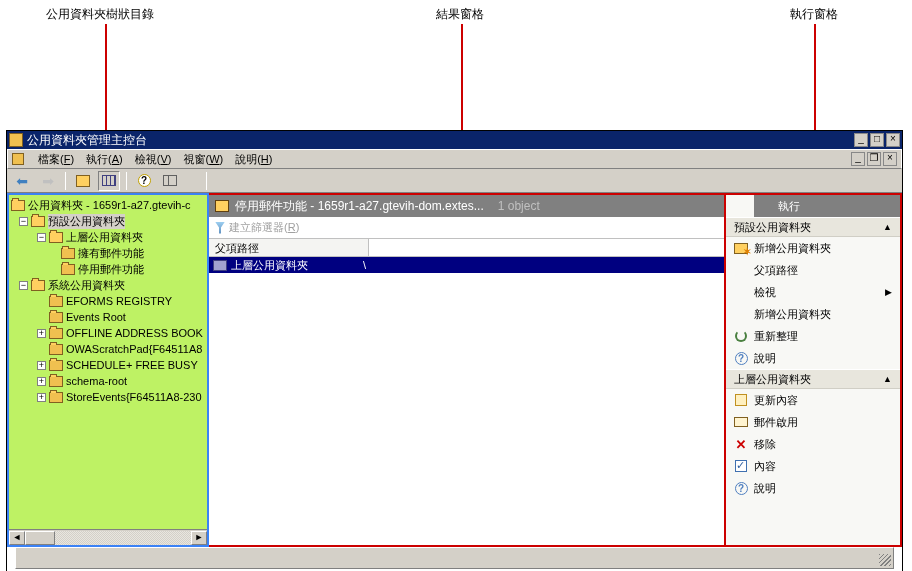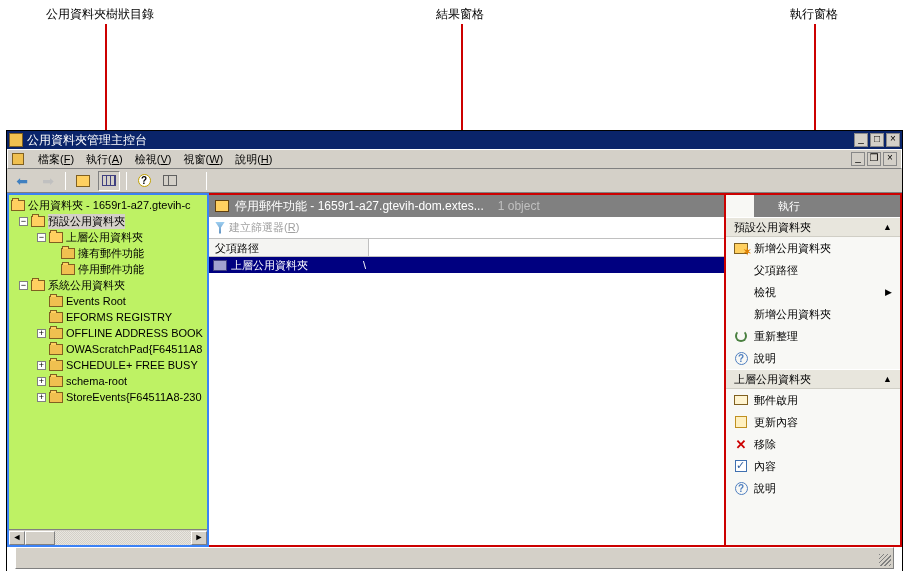--- a/index.html
+++ b/index.html
@@ -220,26 +220,26 @@
 
           <div class="tree-row">
             <span class="indent" style="width:10px"></span>
             <span class="expander">−</span>
             <span class="folder-icon"></span>
             <span class="label">系統公用資料夾</span>
           </div>
           <div class="tree-row">
             <span class="indent" style="width:40px"></span>
             <span class="folder-icon closed"></span>
+            <span class="label">EFORMS REGISTRY</span>
+          </div>
+          <div class="tree-row">
+            <span class="indent" style="width:40px"></span>
+            <span class="folder-icon closed"></span>
             <span class="label">Events Root</span>
-          </div>
-          <div class="tree-row">
-            <span class="indent" style="width:40px"></span>
-            <span class="folder-icon closed"></span>
-            <span class="label">EFORMS REGISTRY</span>
           </div>
           <div class="tree-row">
             <span class="indent" style="width:28px"></span>
             <span class="expander">+</span>
             <span class="folder-icon closed"></span>
             <span class="label">OFFLINE ADDRESS BOOK</span>
           </div>
           <div class="tree-row">
             <span class="indent" style="width:40px"></span>
             <span class="folder-icon closed"></span>
@@ -334,29 +334,29 @@
               <div class="ai-help">?</div>
             </div>
           <span>說明</span>
         </div>
         <div class="action-section">
           <span>上層公用資料夾</span>
           <span class="caret">▲</span>
         </div>
         <div class="action-item">
           <div class="ai-icon">
+              <div class="ai-update"></div>
+            </div>
+          <span>更新內容</span>
+        </div>
+        <div class="action-item">
+          <div class="ai-icon">
               <div class="ai-mail"></div>
             </div>
           <span>郵件啟用</span>
-        </div>
-        <div class="action-item">
-          <div class="ai-icon">
-              <div class="ai-update"></div>
-            </div>
-          <span>更新內容</span>
         </div>
         <div class="action-item">
           <div class="ai-icon">
               <span class="ai-delete">✕</span>
             </div>
           <span>移除</span>
         </div>
         <div class="action-item">
           <div class="ai-icon">
               <div class="ai-props"></div>

